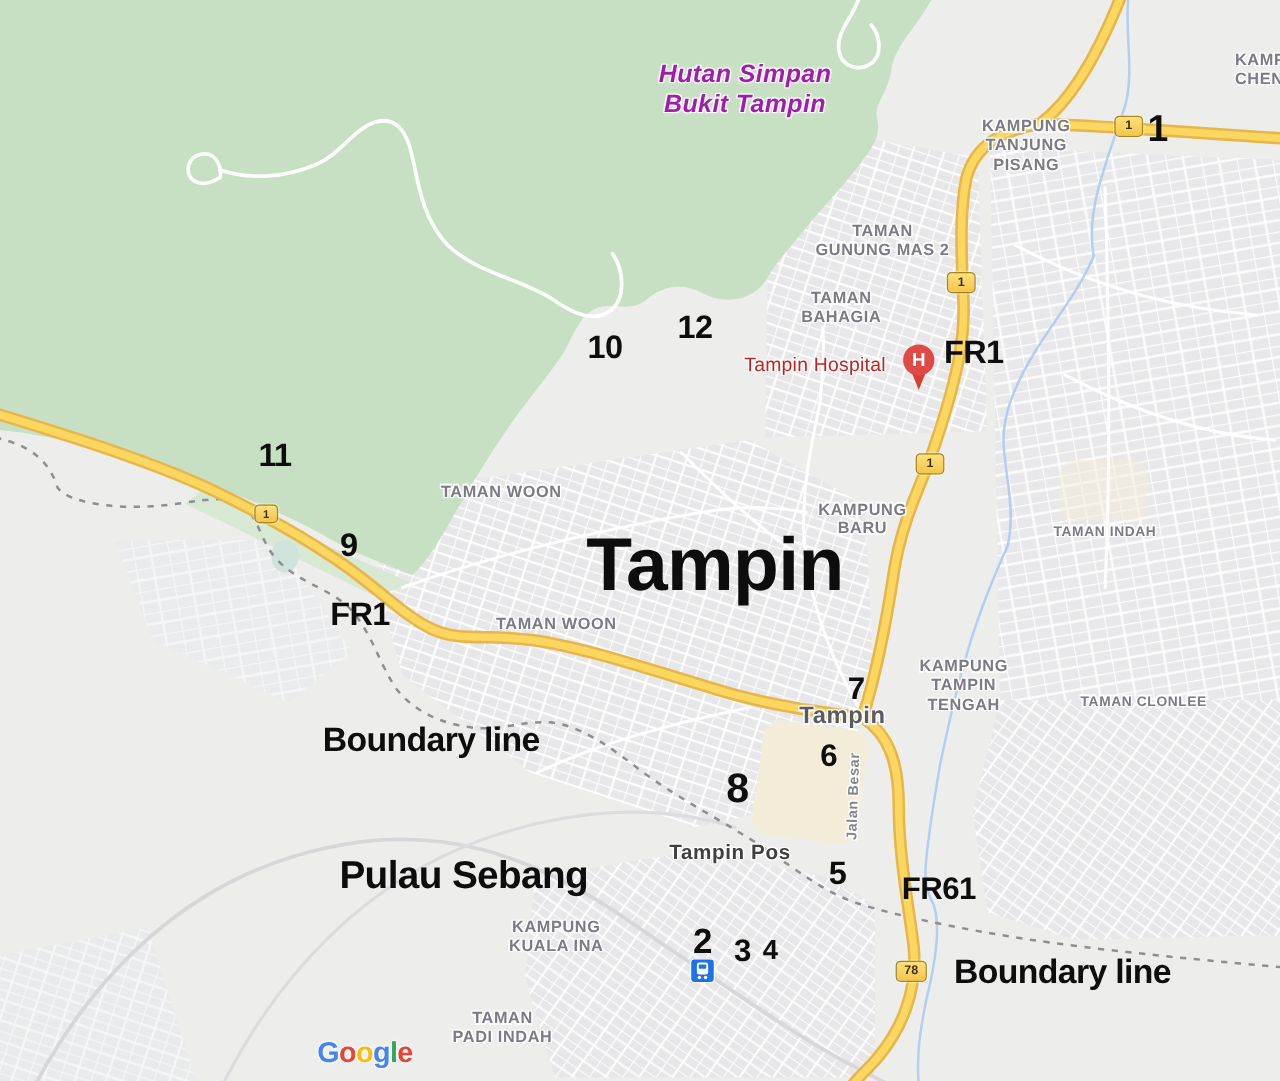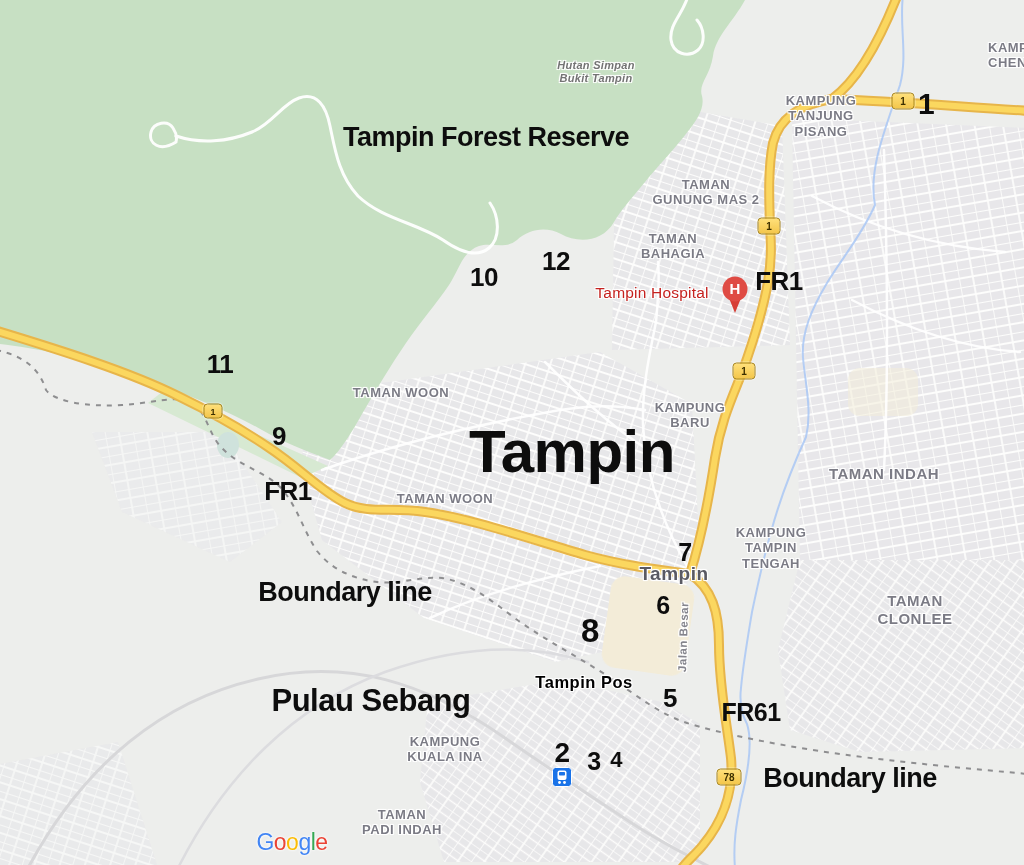--- a/index.html
+++ b/index.html
@@ -7,38 +7,38 @@
     position:relative;width:1024px;height:865px;overflow:hidden;
     background:#edeeec;font-family:"Liberation Sans",sans-serif;
     -webkit-user-select:none;user-select:none;
   }
   .map-svg{position:absolute;left:0;top:0;}
   .lbl{position:absolute;transform:translate(-50%,-50%);white-space:pre-line;
        text-align:center;line-height:1.18;pointer-events:none;}
   .halo{text-shadow:-1px -1px 0 rgba(255,255,255,.95),1px -1px 0 rgba(255,255,255,.95),
         -1px 1px 0 rgba(255,255,255,.95),1px 1px 0 rgba(255,255,255,.95),0 0 3px #fff;}
   .place{font-size:13px;font-weight:bold;color:#7b7b85;letter-spacing:.5px;}
-  .place-lg{font-size:15px;margin-top:48px;}
-  .nature{font-size:11px;font-style:italic;font-weight:bold;color:#737373;letter-spacing:.3px;}
+  .place-lg{font-size:11px;}
+  .nature{font-size:20px;font-style:italic;font-weight:bold;color:#a21caf;letter-spacing:.3px;}
   .townname{font-size:19px;font-weight:bold;color:#5a5a63;letter-spacing:.5px;}
-  .town-sub{font-size:16.5px;font-weight:bold;color:#000000;letter-spacing:.5px;text-align:center;}
+  .town-sub{font-size:16.5px;font-weight:bold;color:#404040;letter-spacing:.5px;text-align:center;}
   .roadname{font-size:11.5px;font-weight:bold;color:#84848c;letter-spacing:.5px;
             transform:translate(-50%,-50%) rotate(-88deg);}
   .redlbl{font-size:15.5px;color:#c5221f;font-weight:normal;letter-spacing:.2px;}
   .anno{font-weight:bold;color:#0d0d0d;letter-spacing:-.5px;line-height:1.0;}
   .shield{position:absolute;transform:translate(-50%,-50%);display:flex;align-items:center;
           justify-content:center;background:linear-gradient(#ffe07a,#f3c64b);
           border:1px solid #a8861f;border-radius:4px;color:#3d3000;font-weight:bold;
           box-shadow:0 0 0 1px rgba(255,255,255,.4);}
   .shield-1{width:21px;height:15px;font-size:10px;}
   .shield-sm{width:17px;height:13px;font-size:9px;}
   .shield-61{width:23px;height:15px;font-size:10px;}
   .pin{position:absolute;transform:translate(-50%,-100%);}
   .station{position:absolute;transform:translate(-50%,-50%);}
-  .google{position:absolute;transform:translate(-50%,-50%);font-size:23px;font-weight:normal;
+  .google{position:absolute;transform:translate(-50%,-50%);font-size:23px;font-weight:bold;
           letter-spacing:-.5px;text-shadow:0 0 2px #fff,0 0 3px #fff;}
   .g-b{color:#4285F4}.g-r{color:#EA4335}.g-y{color:#FBBC05}.g-g{color:#34A853}
 </style>
 </head>
 <body>
 
 <div class="stage">
 
   <svg class="map-svg" width="1024" height="865" viewBox="0 0 1024 865">
     <defs>
@@ -191,21 +191,20 @@
 TENGAH</div>
   <div class="lbl place place-lg halo" style="left:915px;top:562px">TAMAN CLONLEE</div>
   <div class="lbl townname halo" style="left:674px;top:574px">Tampin</div>
   <div class="lbl roadname halo" style="left:684px;top:637px">Jalan Besar</div>
   <div class="lbl town-sub halo" style="left:584px;top:683px">Tampin Pos</div>
   <div class="lbl place halo" style="left:445px;top:749px">KAMPUNG
 KUALA INA</div>
   <div class="lbl place halo" style="left:402px;top:822px">TAMAN
 PADI INDAH</div>
 
-  <div class="lbl anno" style="left:486px;top:137px;font-size:27px">Tampin Forest Reserve</div>
   <div class="lbl anno" style="left:345px;top:592px;font-size:27px">Boundary line</div>
   <div class="lbl anno" style="left:850px;top:778px;font-size:27px">Boundary line</div>
   <div class="lbl anno" style="left:371px;top:700px;font-size:31px">Pulau Sebang</div>
   <div class="lbl anno" style="left:572px;top:452px;font-size:60px">Tampin</div>
   <div class="lbl anno" style="left:288px;top:491px;font-size:26px">FR1</div>
   <div class="lbl anno" style="left:779px;top:281px;font-size:26px">FR1</div>
   <div class="lbl anno" style="left:751px;top:712px;font-size:25px">FR61</div>
 
   <div class="lbl anno" style="left:926px;top:104px;font-size:30px">1</div>
   <div class="lbl anno" style="left:562px;top:753px;font-size:28px">2</div>

